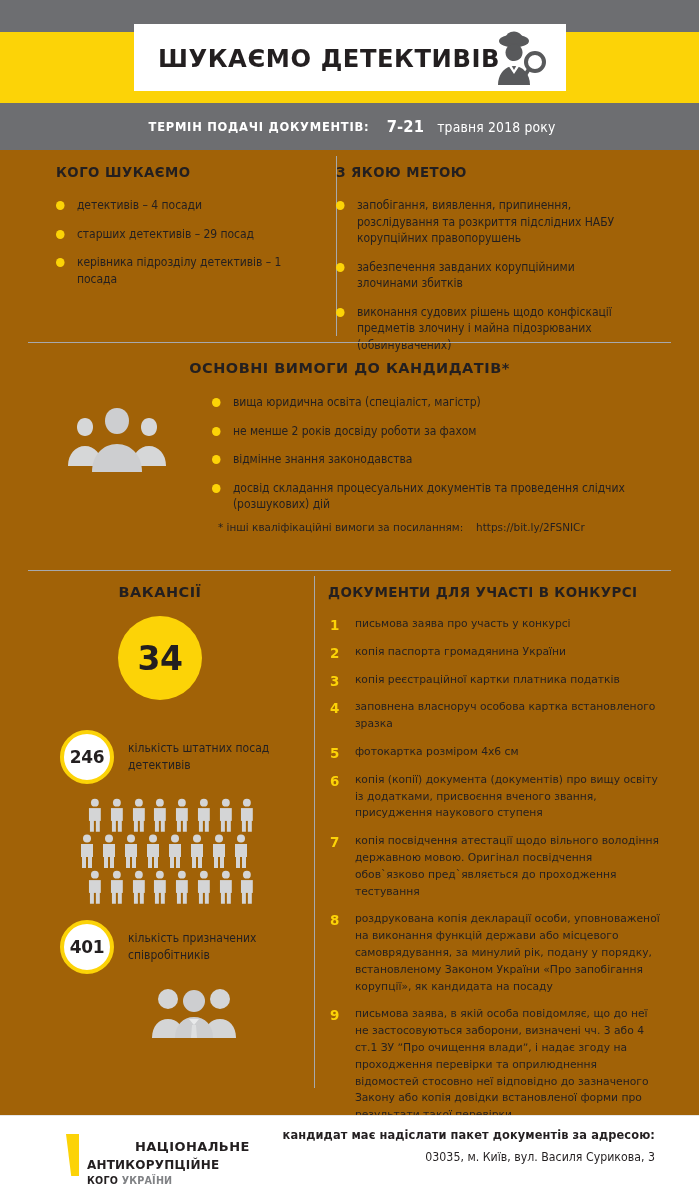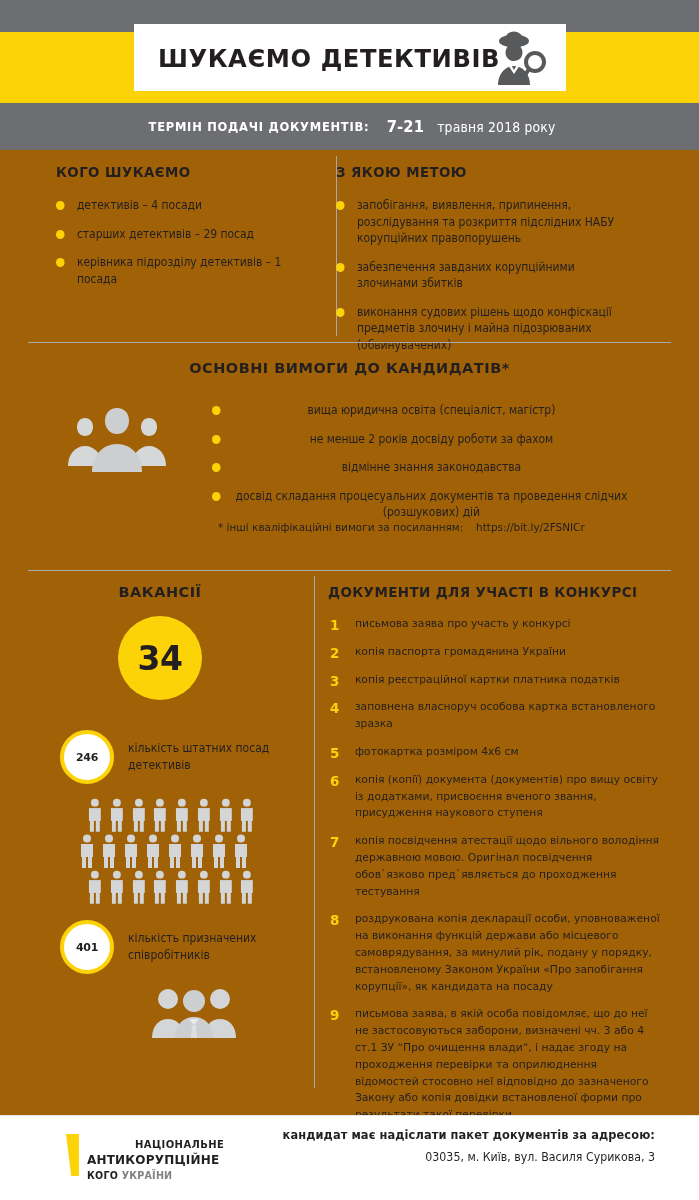--- a/index.html
+++ b/index.html
@@ -182,23 +182,22 @@
   .people-trio {
     position: absolute;
     left: 66px;
     top: 58px;
     width: 102px;
     height: 72px;
   }
   .sec2-list {
     position: absolute;
     left: 212px;
-    top: 60px;
+    top: 52px;
     width: 440px;
-    text-align: center;
   }
   .sec2-note {
     position: absolute;
     left: 218px;
     top: 179px;
     font-family: "DejaVu Sans", sans-serif;
     font-size: 11px;
     color: #231f20;
     transform: scaleX(0.95);
     transform-origin: left center;
@@ -249,21 +248,21 @@
     flex: 0 0 54px;
     border-radius: 50%;
     border: 4px solid #fcd307;
     background: #ffffff;
     display: flex;
     align-items: center;
     justify-content: center;
   }
   .ring span {
     font-family: "DejaVu Sans", sans-serif;
-    font-size: 11px;
+    font-size: 17px;
     font-weight: 700;
     color: #231f20;
     letter-spacing: -0.3px;
   }
   .stat-label {
     font-family: "DejaVu Sans", sans-serif;
     font-size: 11.4px;
     line-height: 1.5;
     color: #231f20;
     transform: scaleX(0.95);
@@ -337,21 +336,21 @@
   }
   .logo-mark {
     width: 13px;
     height: 42px;
     background: #fcd307;
     clip-path: polygon(0 0, 100% 0, 100% 100%, 40% 100%);
   }
   .logo-text { padding-top: 3px; }
   .logo-l1 {
     font-family: "DejaVu Sans", sans-serif;
-    font-size: 10px; font-weight: 700; color: #231f20;
+    font-size: 13px; font-weight: 700; color: #231f20;
     letter-spacing: 0.4px; line-height: 1.5; padding-left: 48px;
   }
   .logo-l2 {
     font-family: "DejaVu Sans", sans-serif;
     font-size: 12px; font-weight: 700; color: #231f20;
     letter-spacing: 0.2px; line-height: 1.45;
   }
   .logo-l3 {
     font-family: "DejaVu Sans", sans-serif;
     font-size: 9.6px; font-weight: 700; color: #231f20;

